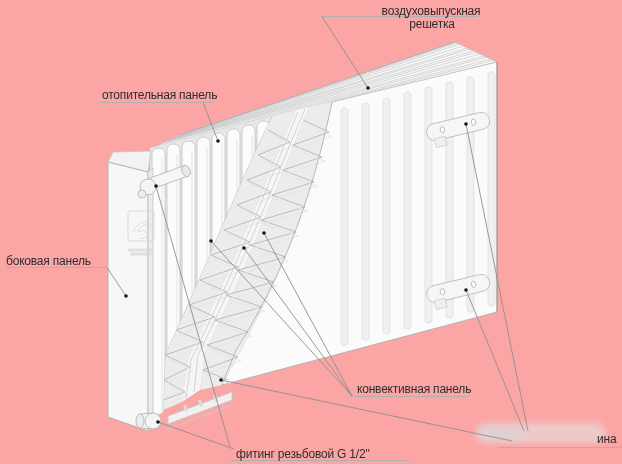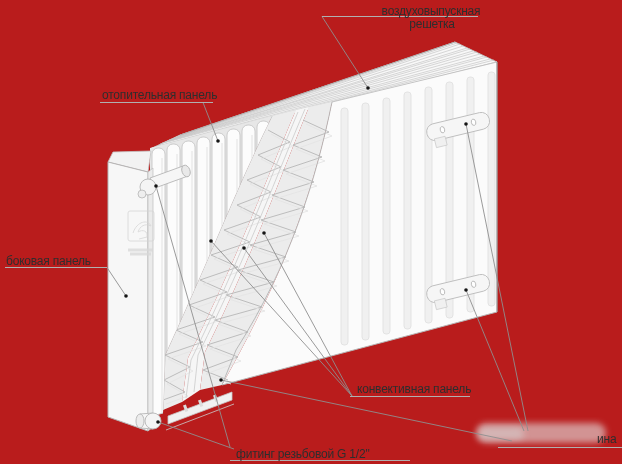--- a/index.html
+++ b/index.html
@@ -1,16 +1,16 @@
 <!DOCTYPE html>
 <html><head>
 <meta charset="utf-8">
 <style>
   html,body{margin:0;padding:0;background:#fff;}
-  .canvas{position:relative;width:622px;height:464px;background:#b91c1c;overflow:hidden;
+  .canvas{position:relative;width:622px;height:464px;background:#fca5a5;overflow:hidden;
           font-family:"Liberation Sans","DejaVu Sans",sans-serif;}
   svg{display:block;}
   text{font-family:"Liberation Sans","DejaVu Sans",sans-serif;font-size:12px;fill:#2e2e2e;letter-spacing:-0.2px;}
 </style>
 </head>
 <body>
 
 <div class="canvas">
 <svg width="622" height="464" viewBox="0 0 622 464">
   <defs>

